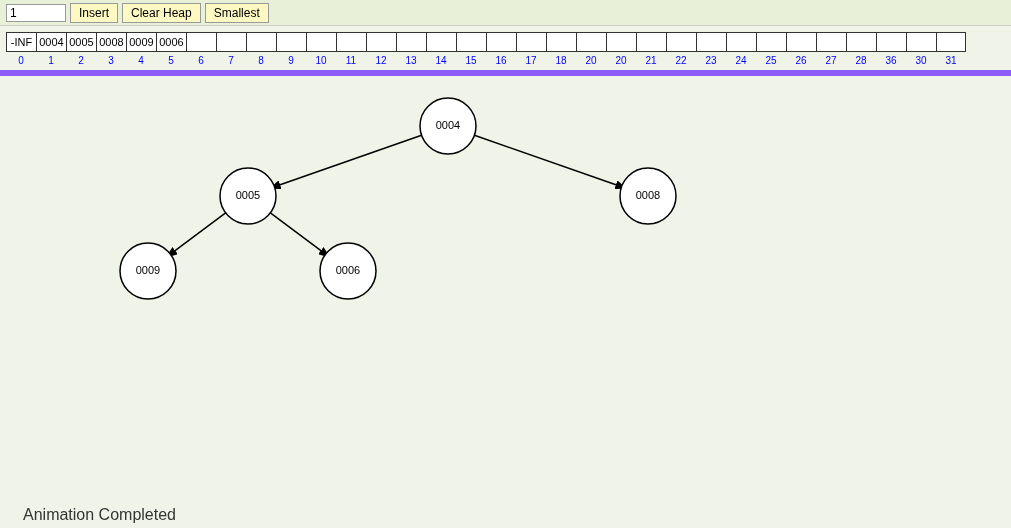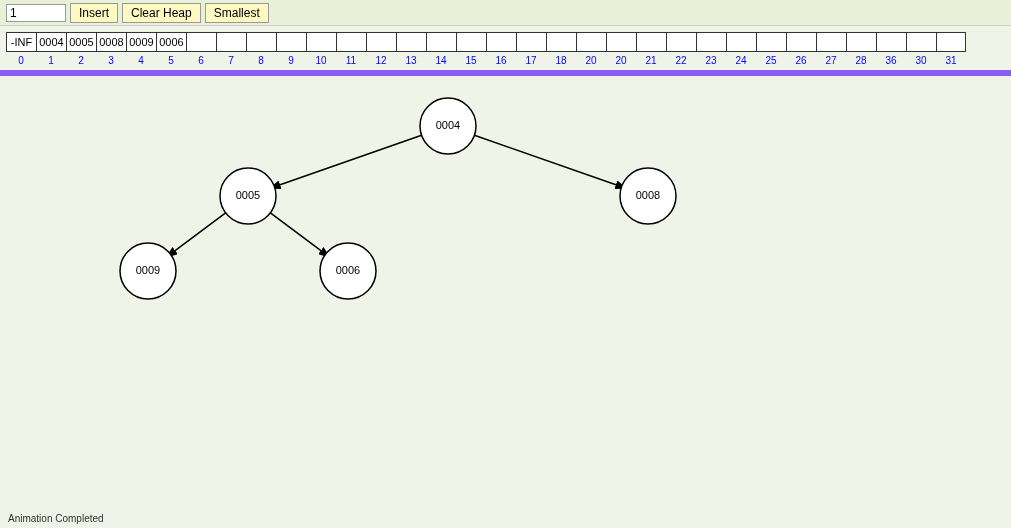--- a/index.html
+++ b/index.html
@@ -122,22 +122,22 @@
       text-anchor: middle;
       dominant-baseline: middle;
       fill: black;
     }
 
     
     #status-bar {
       position: absolute;
       bottom: 0;
       left: 0;
-      padding: 4px 8px;
-      font-size: 10px;
+      padding: 4px 23px;
+      font-size: 16px;
       color: #333;
     }
   </style>
 </head>
 <body>
 
 <div id="toolbar">
   <input type="text" value="1" style="">
   <button>Insert</button>
   <button>Clear Heap</button>

